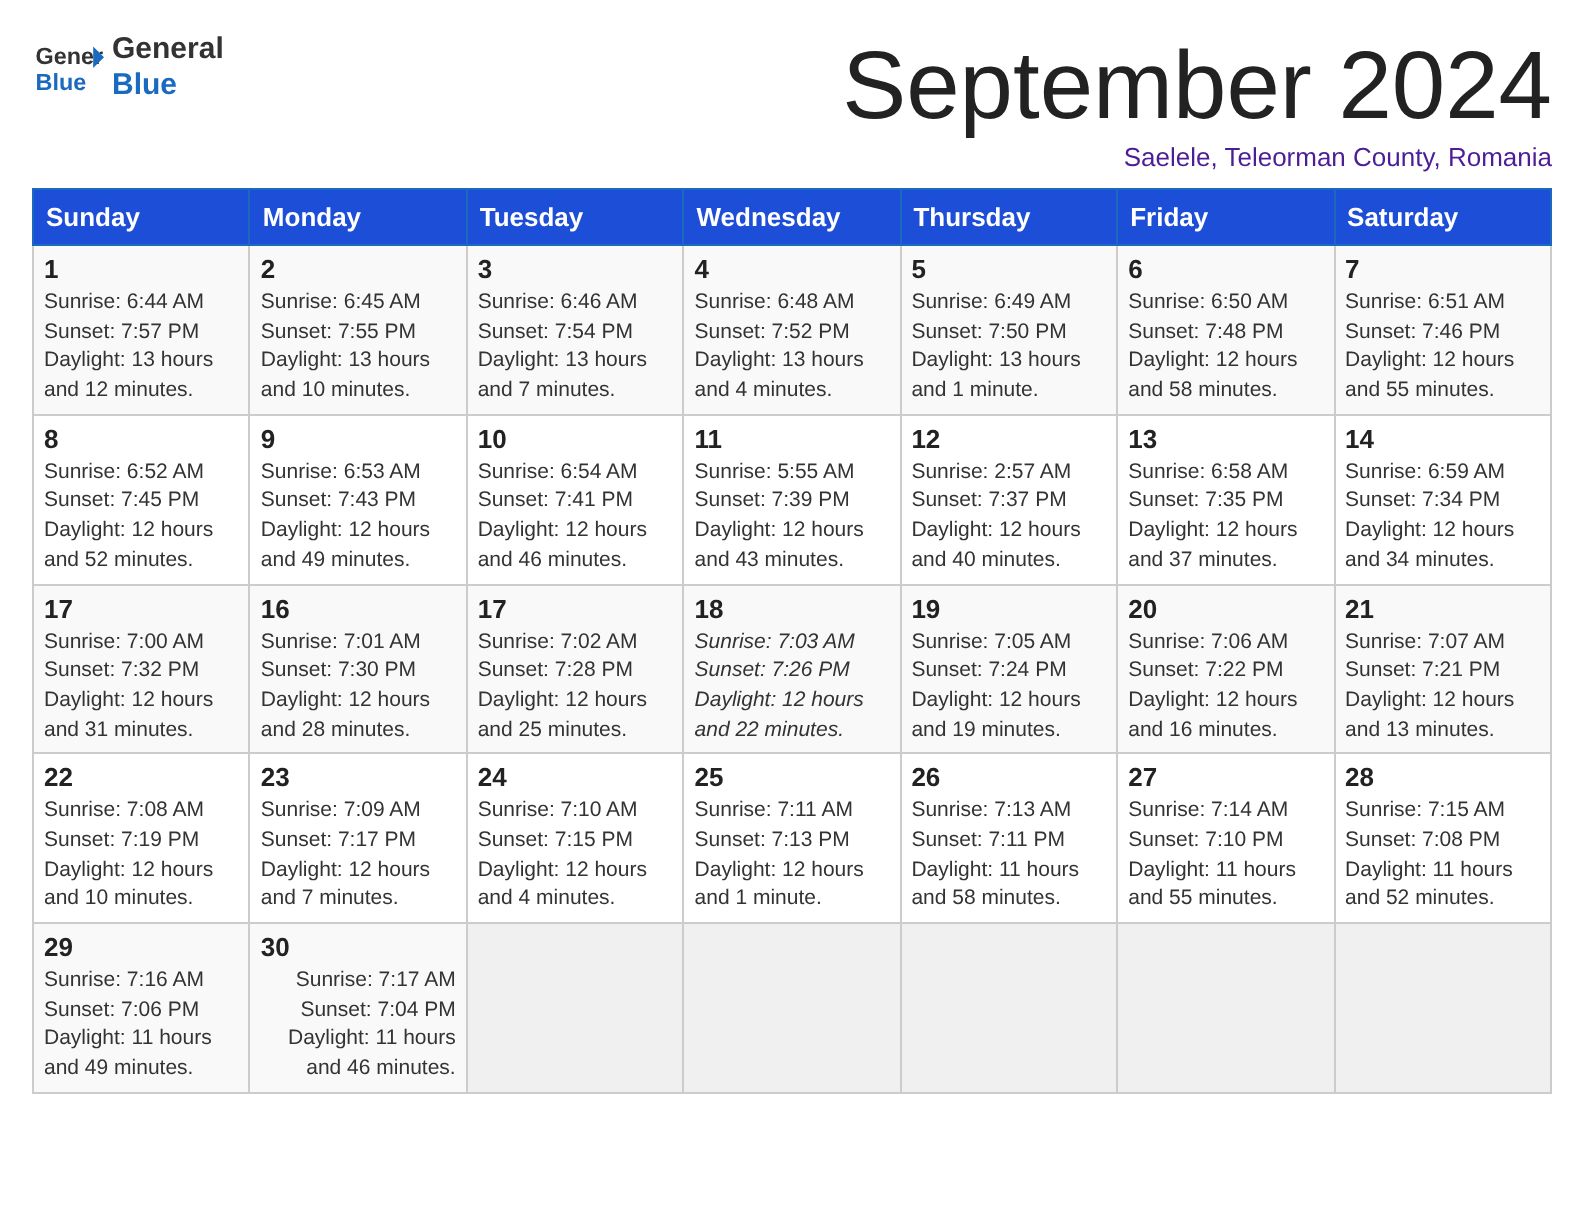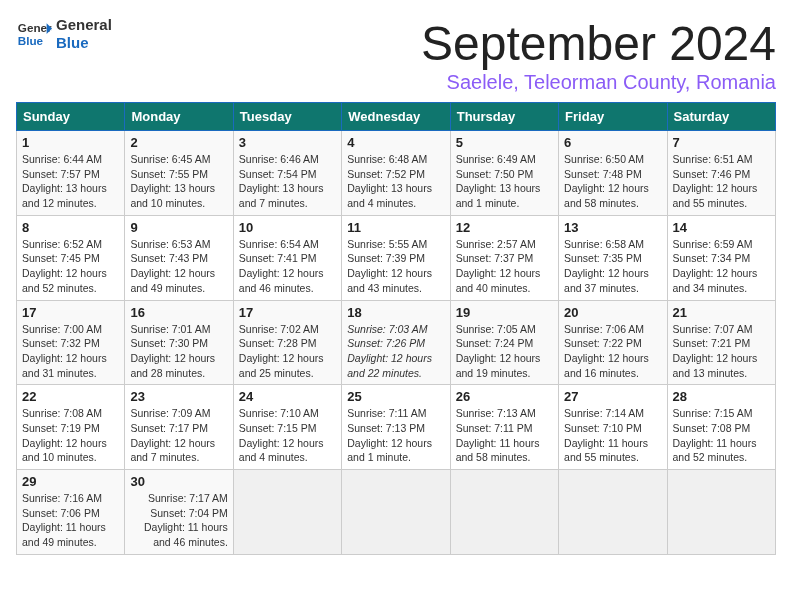--- a/index.html
+++ b/index.html
@@ -27,30 +27,30 @@
     }
     .title-section {
       text-align: right;
     }
     .calendar-title {
       font-size: 48px;
       font-weight: normal;
       color: #222;
     }
     .calendar-subtitle {
-      font-size: 20px;
-      color: #8b5cf6;
+      font-size: 13px;
+      color: #4c1d95;
     }
     table {
       width: 100%;
       border-collapse: collapse;
       font-size: 11px;
     }
     thead th {
-      background-color: #0f766e;
+      background-color: #1d4ed8;
       color: #fff;
       text-align: left;
       padding: 6px 6px;
       font-size: 13px;
       font-weight: bold;
       border: 1px solid #1a6abf;
     }
     tbody td {
       border: 1px solid #ccc;
       vertical-align: top;

